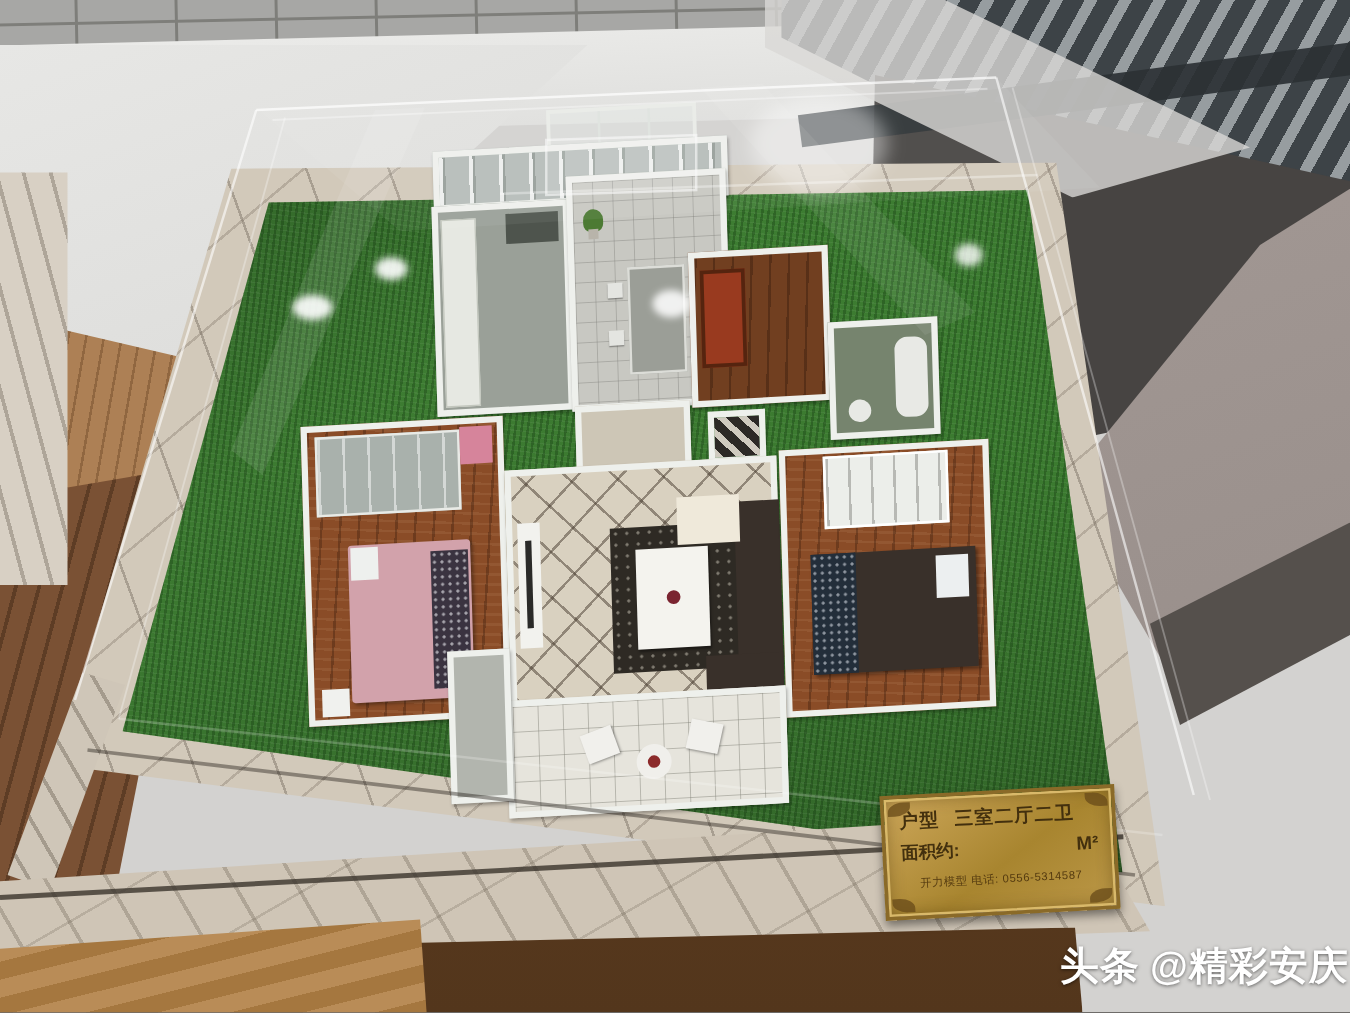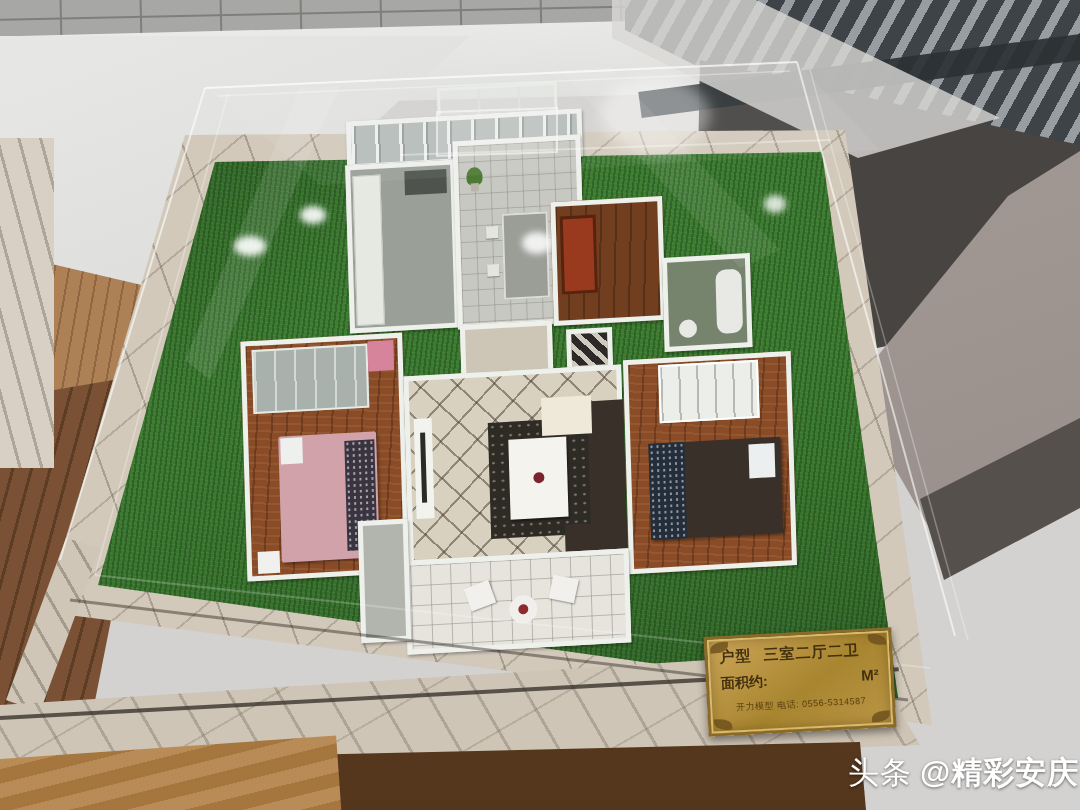--- a/index.html
+++ b/index.html
@@ -146,21 +146,21 @@
   .plaque-line3{margin-top:9px;font-size:9px;text-align:center;color:#553b10;letter-spacing:.5px;white-space:nowrap;}
   .orn{position:absolute;width:18px;height:11px;background:#6b4d1a;border-radius:70% 0 70% 0;opacity:.8;}
   .orn.tl{left:3px;top:3px;}
   .orn.tr{right:3px;top:3px;transform:scaleX(-1);}
   .orn.bl{left:3px;bottom:3px;transform:scaleY(-1);}
   .orn.br{right:3px;bottom:3px;transform:scale(-1);}
 
   
   .watermark{left:848px;top:752px;color:var(--watermarkText,#ffffff);font-size:31px;font-weight:700;
     letter-spacing:1px;white-space:nowrap;text-shadow:0 1px 3px rgba(0,0,0,.55);}
-  .watermark .brand{font-weight:400;margin-right:8px;}
+  .watermark .brand{font-weight:700;margin-right:8px;}
 </style>
 </head>
 <body>
 
 <div id="scene">
 
   <div class="abs pavers"></div>
   <div class="abs wall-band"></div>
   <div class="abs wall-left"></div>
   <div class="layer fence"></div>

